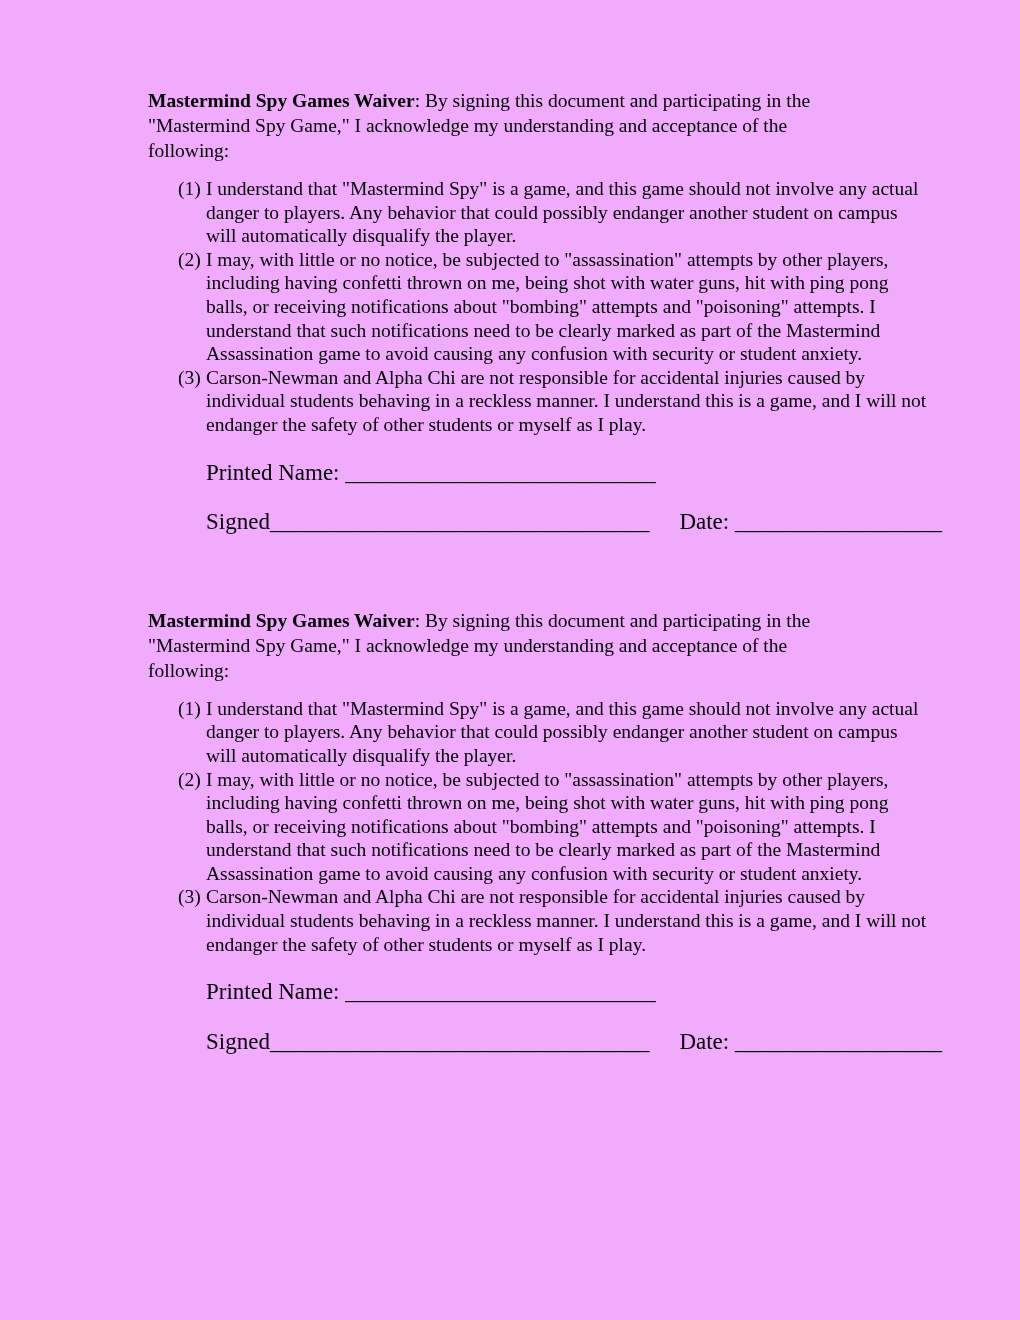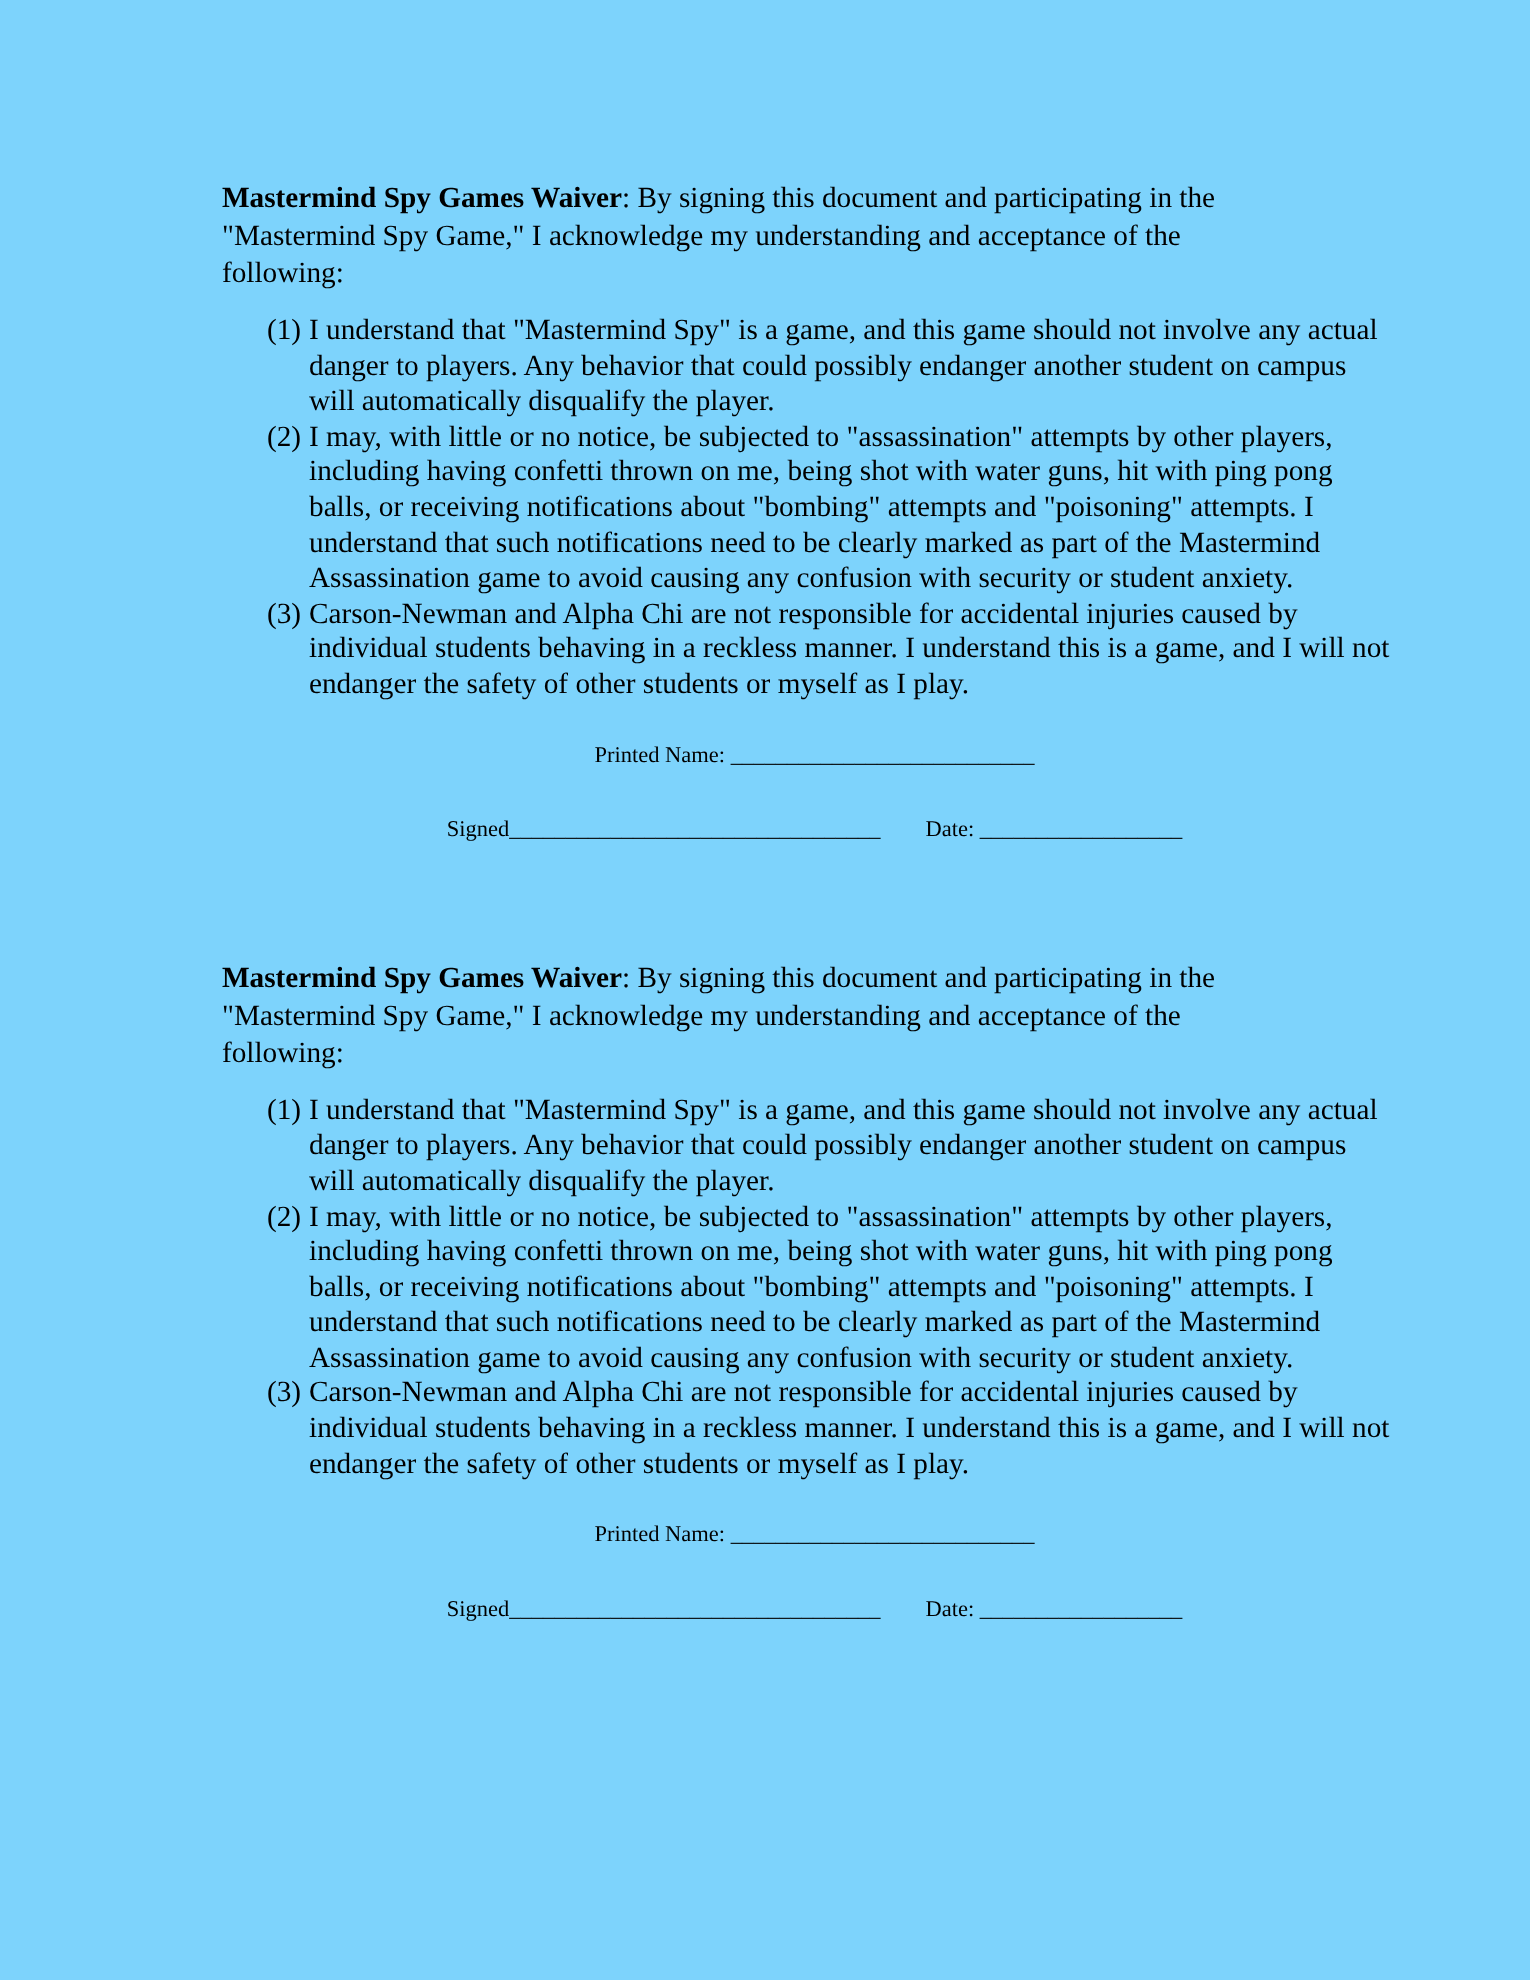--- a/index.html
+++ b/index.html
@@ -11,23 +11,23 @@
     width: 1020px;
     height: 1320px;
     font-family: "Liberation Serif", "DejaVu Serif", serif;
     color: #000000;
     -webkit-font-smoothing: antialiased;
   }
   .page {
     position: relative;
     width: 1020px;
     height: 1320px;
-    background: #7dd3fc;
+    background: #f0abfc;
     box-sizing: border-box;
-    padding: 120px 140px 0 148px;
+    padding: 88px 140px 0 148px;
   }
   .waiver-block {
     margin-bottom: 26px;
   }
   .intro {
     font-size: 19.5px;
     line-height: 25px;
     width: 725px;
     margin: 0 0 6px 0;
     text-align: left;
@@ -55,25 +55,24 @@
     top: 0;
     width: 40px;
     text-align: left;
     white-space: nowrap;
   }
   .sig-area {
     margin-top: 24px;
     padding-left: 58px;
   }
   .sig-line {
-    font-size: 15px;
+    font-size: 23px;
     line-height: 23.6px;
     white-space: pre;
     margin: 0;
-    text-align: center;
   }
   .sig-spacer {
     height: 26px;
   }
   .block-gap {
     height: 48px;
   }
   .date-gap {
     display: inline-block;
     width: 30px;

